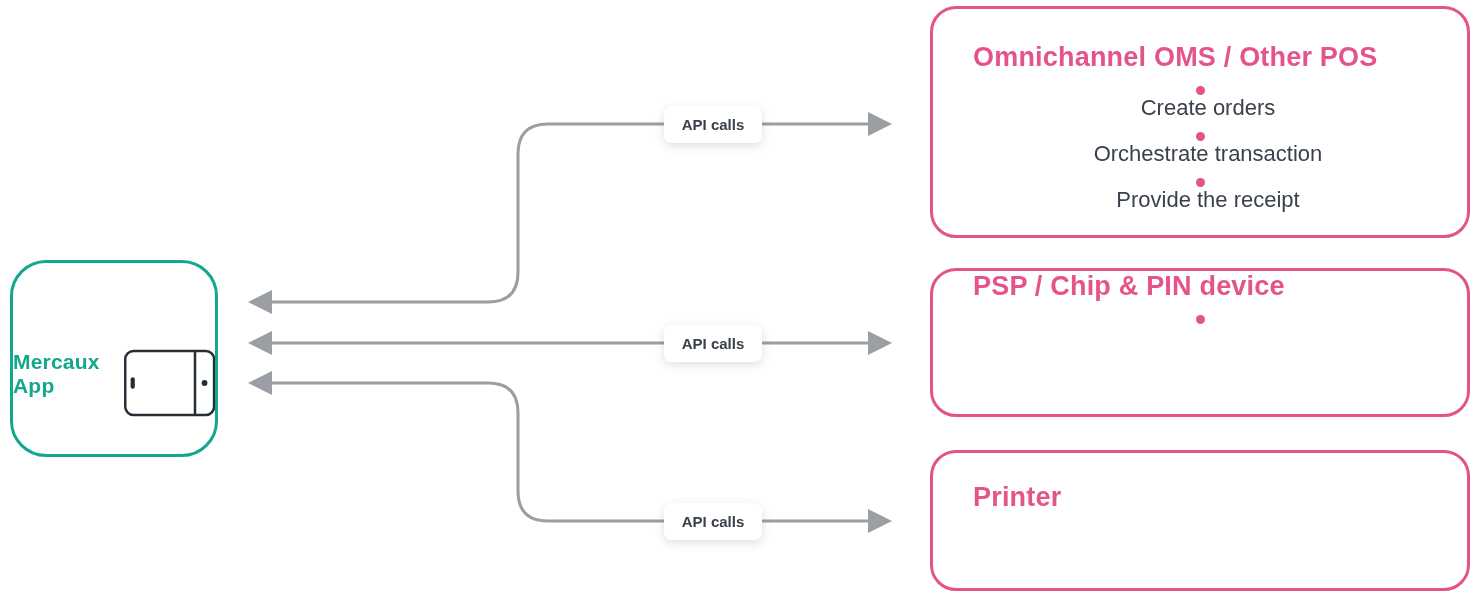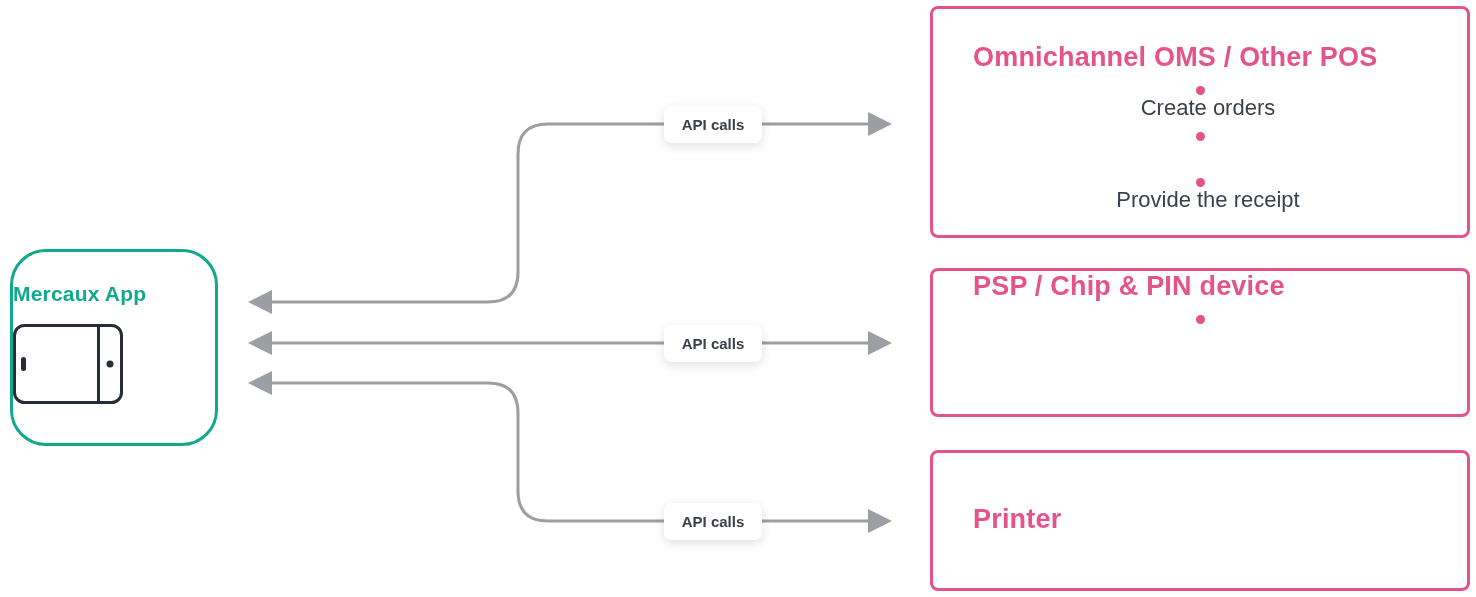--- a/index.html
+++ b/index.html
@@ -20,26 +20,26 @@
     overflow:hidden;
   }
   
   .connector-svg{position:absolute;left:0;top:0;width:1476px;height:597px;}
   .connector-path{fill:none;stroke:var(--arrow);stroke-width:3;}
   .arrowhead{fill:var(--arrow);stroke:none;}
 
   
   .app-node{
     position:absolute;
-    left:10px;top:249px;
+    left:10px;top:260px;
     width:208px;height:197px;
     border:3px solid var(--teal);
     border-radius:36px;
     background:#ffffff;
-    display:flex;flex-direction:column;align-items:flex-start;
+    display:flex;flex-direction:row;align-items:center;
     padding-top:30px;
   }
   .app-node-title{
     color:var(--teal);
     font-size:21px;
     font-weight:bold;
     letter-spacing:.2px;
   }
   .tablet-icon{margin-top:18px;}
 
@@ -59,28 +59,28 @@
   .api-label.pos-top{top:106px;}
   .api-label.pos-mid{top:325px;}
   .api-label.pos-bot{top:503px;}
 
   
   .target-box{
     position:absolute;
     left:930px;
     width:540px;
     border:3px solid var(--pink);
-    border-radius:8px;
+    border-radius:26px;
     background:#ffffff;
     padding-left:40px;
     padding-right:24px;
   }
   .target-box.box-1{top:6px;height:232px;padding-top:33px;}
   .target-box.box-2{top:268px;height:149px;}
-  .target-box.box-3{top:450px;height:141px;padding-top:51px;}
+  .target-box.box-3{top:450px;height:141px;padding-top:29px;}
   .target-title{
     color:var(--pink);
     font-size:27px;
     font-weight:bold;
     letter-spacing:.2px;
     margin-bottom:13px;
   }
   .bullet-row{
     display:flex;align-items:center;
     height:46px;
@@ -138,20 +138,21 @@
   <div class="api-label pos-bot">API calls</div>
 
   <div class="target-box box-1">
     <div class="target-title">Omnichannel OMS / Other POS</div>
     <div class="bullet-row">
       <span class="bullet-dot"></span>
       <span class="bullet-text">Create orders</span>
     </div>
     <div class="bullet-row">
       <span class="bullet-dot"></span>
+      <span class="bullet-text">Orchestrate transaction</span>
     </div>
     <div class="bullet-row">
       <span class="bullet-dot"></span>
       <span class="bullet-text">Provide the receipt</span>
     </div>
   </div>
 
   <div class="target-box box-2">
     <div class="target-title">PSP / Chip &amp; PIN device</div>
     <div class="bullet-row">

